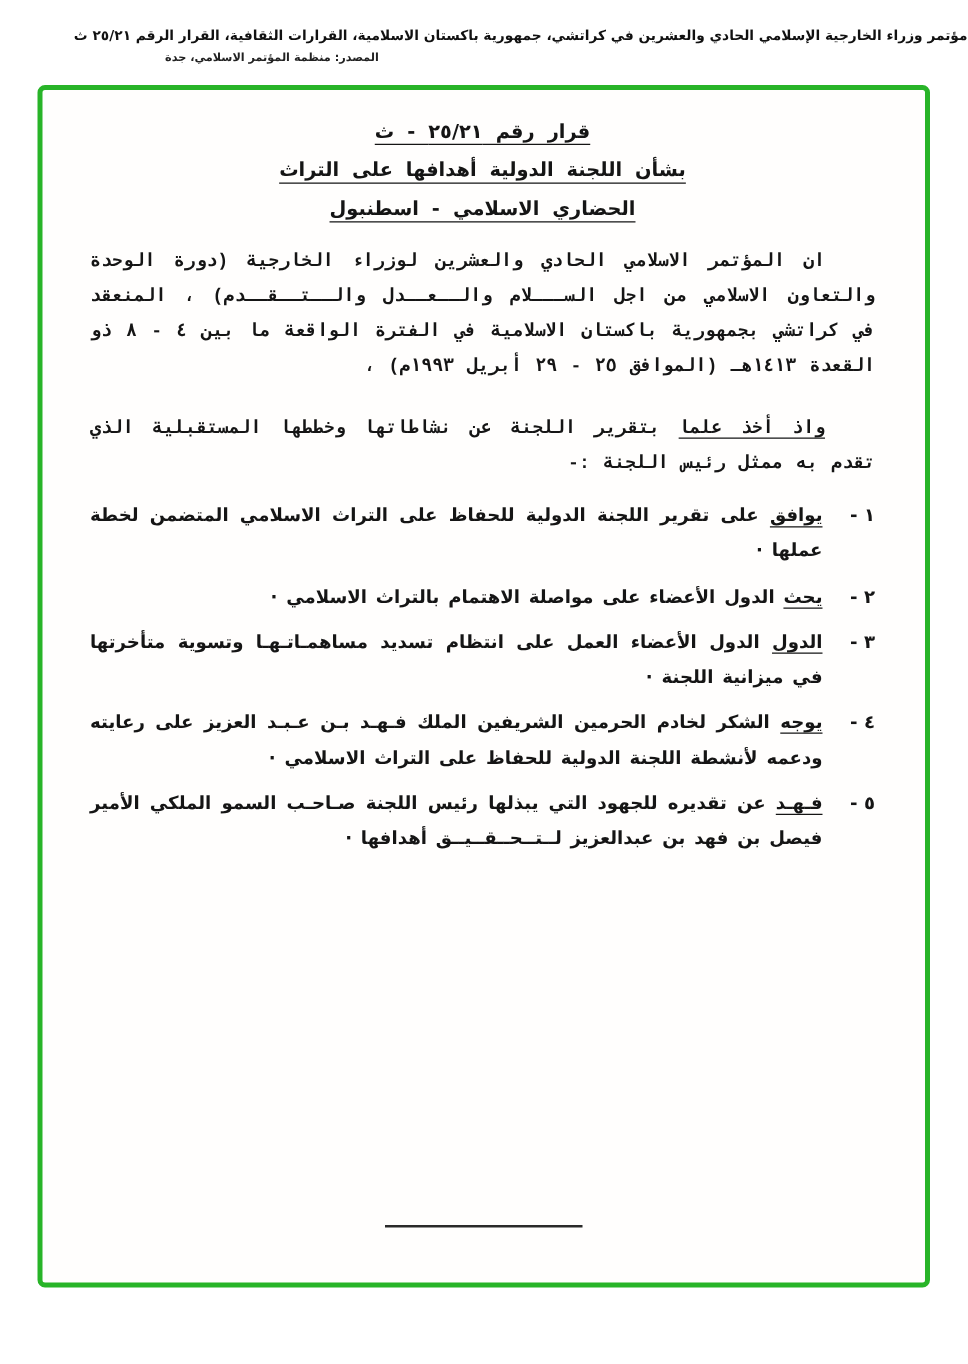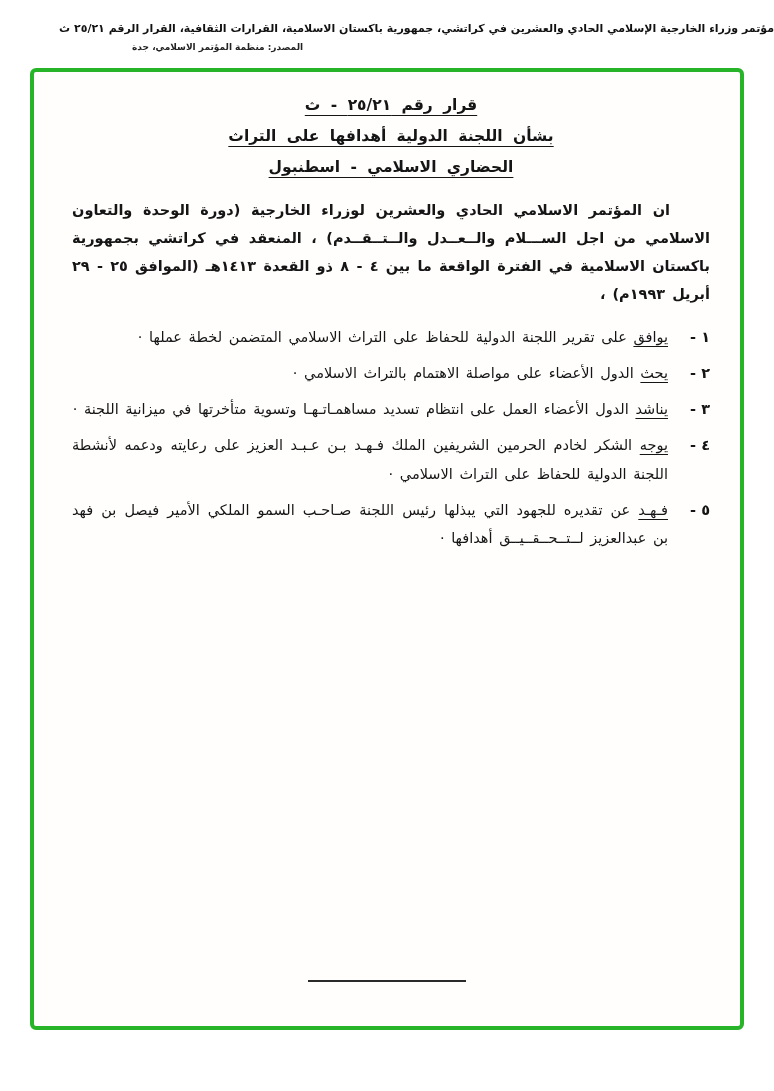--- a/index.html
+++ b/index.html
@@ -29,21 +29,21 @@
     color: #222;
     margin-left: 44px;
   }
 
   .frame {
     width: 714px;
     height: 962px;
     margin: 16px auto 0;
     border: 4px solid #28b428;
     border-radius: 6px;
-    padding: 24px 30px 26px 38px;
+    padding: 24px 40px 26px 38px;
     background: #fffefd;
     overflow: hidden;
     position: relative;
   }
 
   .title-line {
     text-align: center;
     font-weight: bold;
     font-size: 15.5px;
     margin-bottom: 13px;
@@ -54,20 +54,21 @@
     text-underline-offset: 5px;
   }
 
   .para {
     font-size: 14.5px;
     font-weight: bold;
     line-height: 1.95;
     text-align: justify;
     margin-top: 20px;
     word-spacing: 2px;
+    font-family: Liberation Mono, monospace;
   }
   .para.indent { text-indent: 40px; }
 
   .lead {
     text-decoration: underline;
     text-underline-offset: 4px;
   }
 
   .items { margin-top: 14px; }
   .item { display: flex; margin-top: 8px; }
@@ -75,21 +76,21 @@
     flex: 0 0 42px;
     width: 42px;
     font-weight: bold;
     font-size: 14.5px;
     line-height: 1.95;
     white-space: nowrap;
   }
   .item-text {
     flex: 1;
     font-size: 14.5px;
-    font-weight: normal;
+    font-weight: bold;
     line-height: 1.95;
     text-align: justify;
     word-spacing: 2px;
   }
 
   .footer-rule {
     position: absolute;
     bottom: 44px;
     right: 50%;
     transform: translateX(50%);
@@ -108,36 +109,37 @@
 
   <div class="frame">
 
     <div class="title-line"><span class="u">قرار رقم ٢٥/٢١ - ث</span></div>
     <div class="title-line"><span class="u">بشأن اللجنة الدولية أهدافها على التراث</span></div>
     <div class="title-line"><span class="u">الحضاري الاسلامي - اسطنبول</span></div>
 
     <p class="para indent"><span class="lead"></span><span>ان المؤتمر الاسلامي الحادي والعشرين لوزراء الخارجية (دورة الوحدة والتعاون الاسلامي من اجل الســـلام والــعــدل والــتــقــدم) ، المنعقد في كراتشي بجمهورية باكستان الاسلامية في الفترة الواقعة ما بين ٤ - ٨ ذو القعدة ١٤١٣هـ (الموافق ٢٥ - ٢٩ أبريل ١٩٩٣م) ،</span></p>
 
 
+    <p class="para indent"><span class="lead">واذ أخذ علما</span><span> بتقرير اللجنة عن نشاطاتها وخططها المستقبلية الذي تقدم به ممثل رئيس اللجنة :-</span></p>
 
     <div class="items">
 
       <div class="item">
         <span class="item-num">١ -</span>
         <div class="item-text"><span class="lead">يوافق</span><span> على تقرير اللجنة الدولية للحفاظ على التراث الاسلامي المتضمن لخطة عملها ·</span></div>
       </div>
 
       <div class="item">
         <span class="item-num">٢ -</span>
         <div class="item-text"><span class="lead">يحث</span><span> الدول الأعضاء على مواصلة الاهتمام بالتراث الاسلامي ·</span></div>
       </div>
 
       <div class="item">
         <span class="item-num">٣ -</span>
-        <div class="item-text"><span class="lead">يناشد</span><span> الدول الأعضاء العمل على انتظام تسديد مساهمـاتـهـا وتسوية متأخرتها في ميزانية اللجنة ·</span></div>
+        <div class="item-text"><span class="lead">الدول</span><span> الدول الأعضاء العمل على انتظام تسديد مساهمـاتـهـا وتسوية متأخرتها في ميزانية اللجنة ·</span></div>
       </div>
 
       <div class="item">
         <span class="item-num">٤ -</span>
         <div class="item-text"><span class="lead">يوجه</span><span> الشكر لخادم الحرمين الشريفين الملك فـهـد بـن عـبـد العزيز على رعايته ودعمه لأنشطة اللجنة الدولية للحفاظ على التراث الاسلامي ·</span></div>
       </div>
 
       <div class="item">
         <span class="item-num">٥ -</span>
         <div class="item-text"><span class="lead">فـهـد</span><span> عن تقديره للجهود التي يبذلها رئيس اللجنة صـاحـب السمو الملكي الأمير فيصل بن فهد بن عبدالعزيز لــتــحــقــيــق أهدافها ·</span></div>

